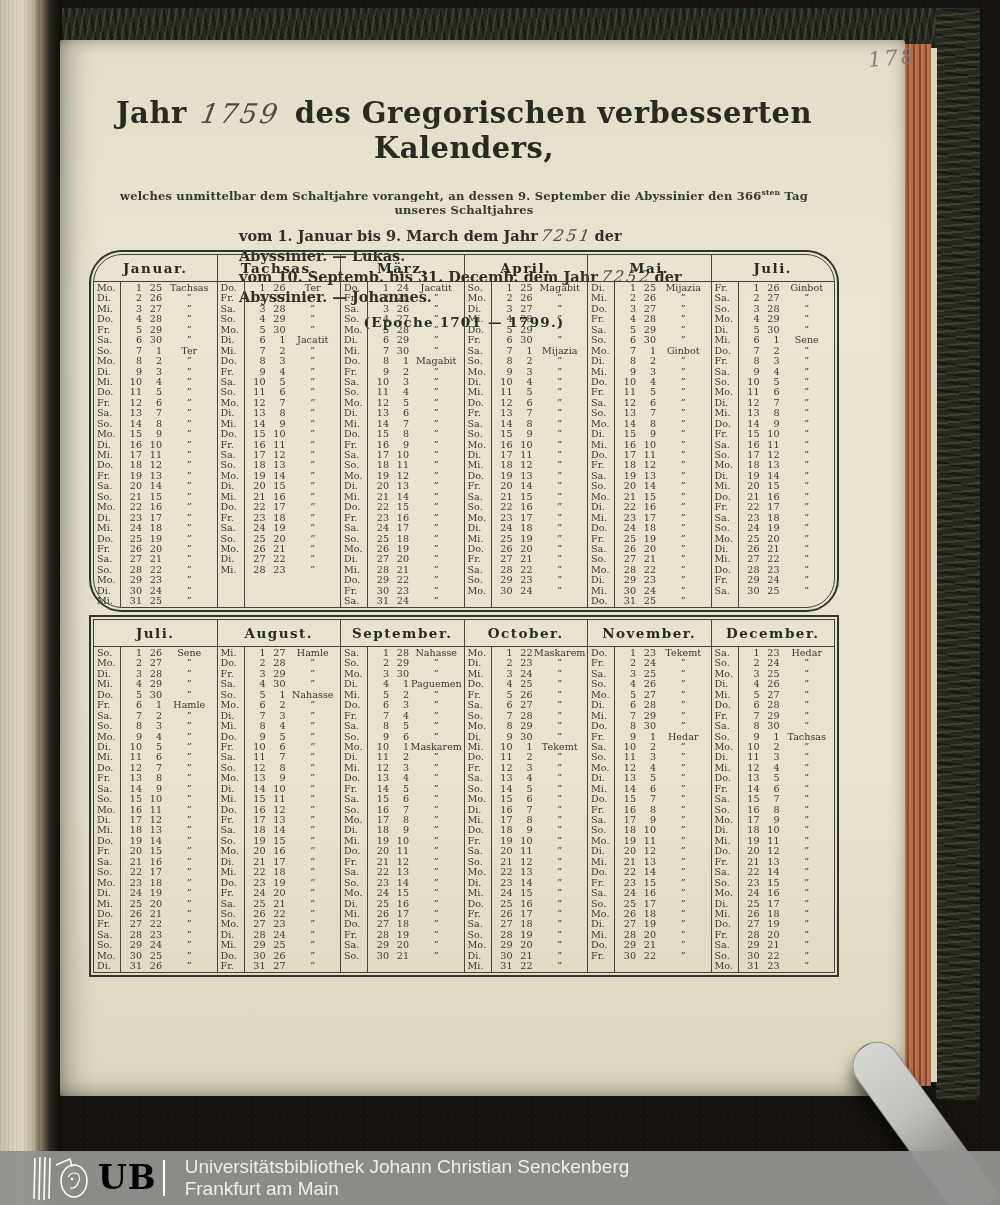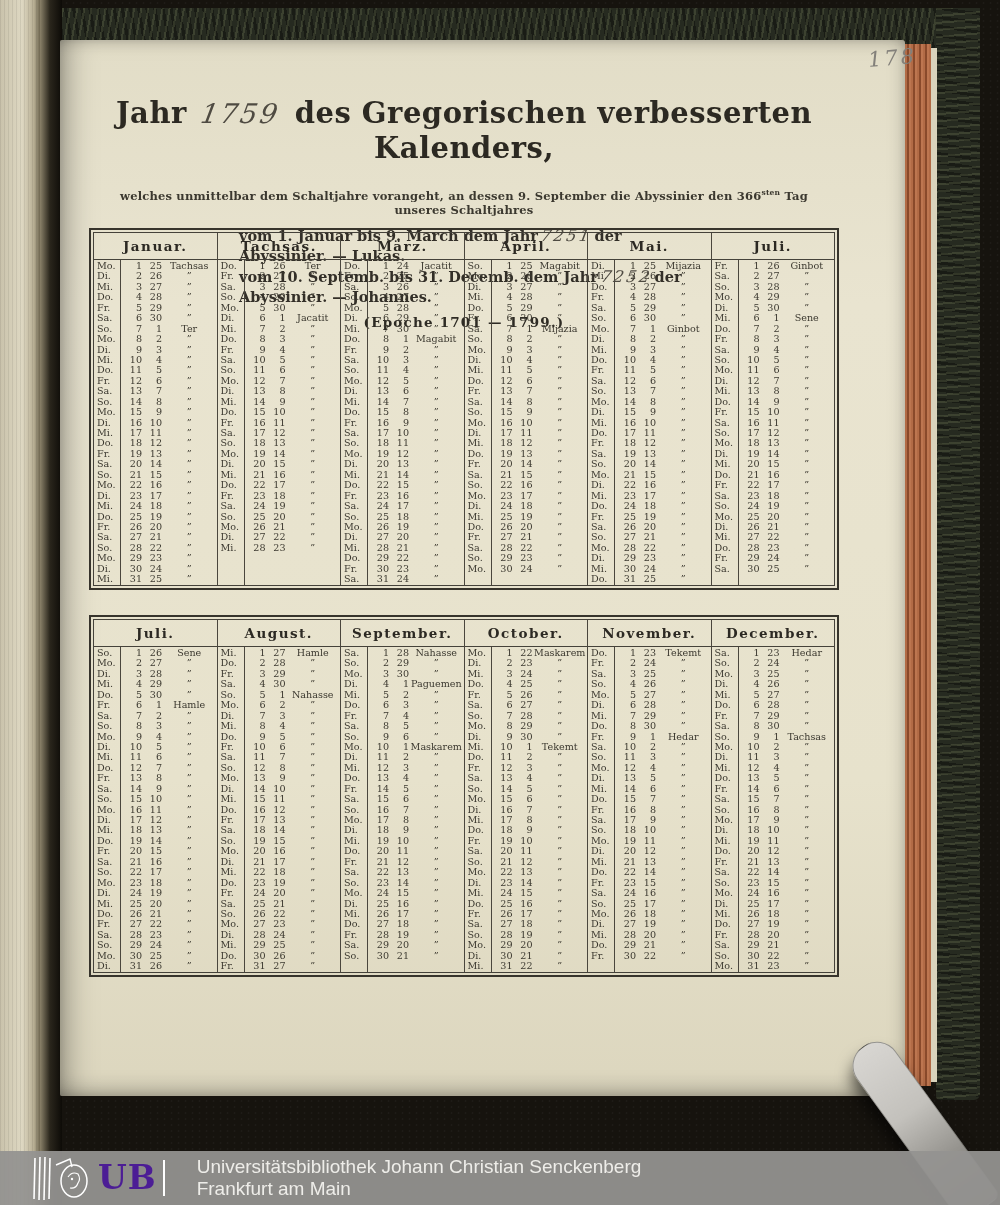--- a/index.html
+++ b/index.html
@@ -46,21 +46,21 @@
   .title .hw{font-size:27px;margin:0 4px;}
   .subtitle{margin:21px auto 0 auto;width:700px;font-size:11.5px;line-height:14.5px;font-weight:bold;color:#3b382f;letter-spacing:0.2px;}
   .subtitle sup{font-size:7.5px;}
   .subtitle .l2{display:block;}
   .year-notes{margin:8px auto 0 auto;width:450px;text-align:left;font-size:14.5px;font-weight:bold;line-height:20.5px;color:#332f28;}
   .year-notes .hw{font-size:16px;margin:0 3px;}
   .epoch{margin-top:6px;font-size:13.5px;font-weight:bold;letter-spacing:1.2px;color:#2e2b24;}
   
   .cal{position:absolute;left:33px;width:740px;height:352px;display:flex;
     border:1px solid #45423a;outline:2.5px solid #37342c;outline-offset:2px;}
-  .t1{top:192px;}
+  .t1{top:214px;border-radius:29px;}
   .t2{top:579px;justify-content:center;}
   .month{flex:1 1 0;position:relative;min-width:0;}
   .month + .month{border-left:1px solid #4a463d;}
   .mhead{height:26px;line-height:27px;text-align:center;font-weight:bold;font-size:13.5px;
     letter-spacing:1.5px;color:#2c2923;border-bottom:1px solid #45423a;}
   .mbody{position:relative;height:324px;padding-top:1px;}
   .mbody:before{content:"";position:absolute;left:26px;top:0;bottom:0;width:1px;background:#4a463d;}
   .mrow{display:grid;grid-template-columns:26px 22px 20px 1fr;height:10.45px;line-height:10.6px;
     font-size:9.6px;color:#3b382f;}
   .c0{padding-left:3px;text-align:left;}
@@ -69,23 +69,23 @@
   
   .strap{position:absolute;left:853px;top:1042px;width:46px;height:200px;
     transform:rotate(-36deg);transform-origin:50% 12%;
     background:linear-gradient(180deg,#d8d6d2,#c3c1bc 40%,#8b8984 75%,#6f6d68);
     border-radius:23px 23px 8px 8px;border:1px solid rgba(50,50,45,0.4);
     box-shadow:-8px 10px 16px rgba(0,0,0,0.6);}
   
   .footer{position:absolute;left:0;bottom:0;width:1000px;height:54px;
     background:rgba(148,147,144,0.94);display:flex;align-items:center;z-index:20;}
   .logo{margin-left:32px;display:flex;align-items:center;height:46px;}
-  .ub{font-family:"DejaVu Serif",serif;font-weight:bold;font-size:33px;color:#4c1d95;letter-spacing:1px;margin:0 6px 2px 4px;}
+  .ub{font-family:"DejaVu Serif",serif;font-weight:bold;font-size:33px;color:#000000;letter-spacing:1px;margin:0 6px 2px 4px;}
   .logo-div{width:2px;height:36px;background:#ffffff;margin-right:4px;}
-  .footer-text{margin-left:28px;color:#eeede9;font-family:"Liberation Sans",sans-serif;
+  .footer-text{margin-left:16px;color:#eeede9;font-family:"Liberation Sans",sans-serif;
     font-size:19px;line-height:22px;text-align:left;}
 </style>
 </head>
 <body>
 
 <div>
   <div class="cover-top"></div>
   <div class="cover-right"></div>
   <div class="prev-pages"></div>
   <div class="gutter"></div>

